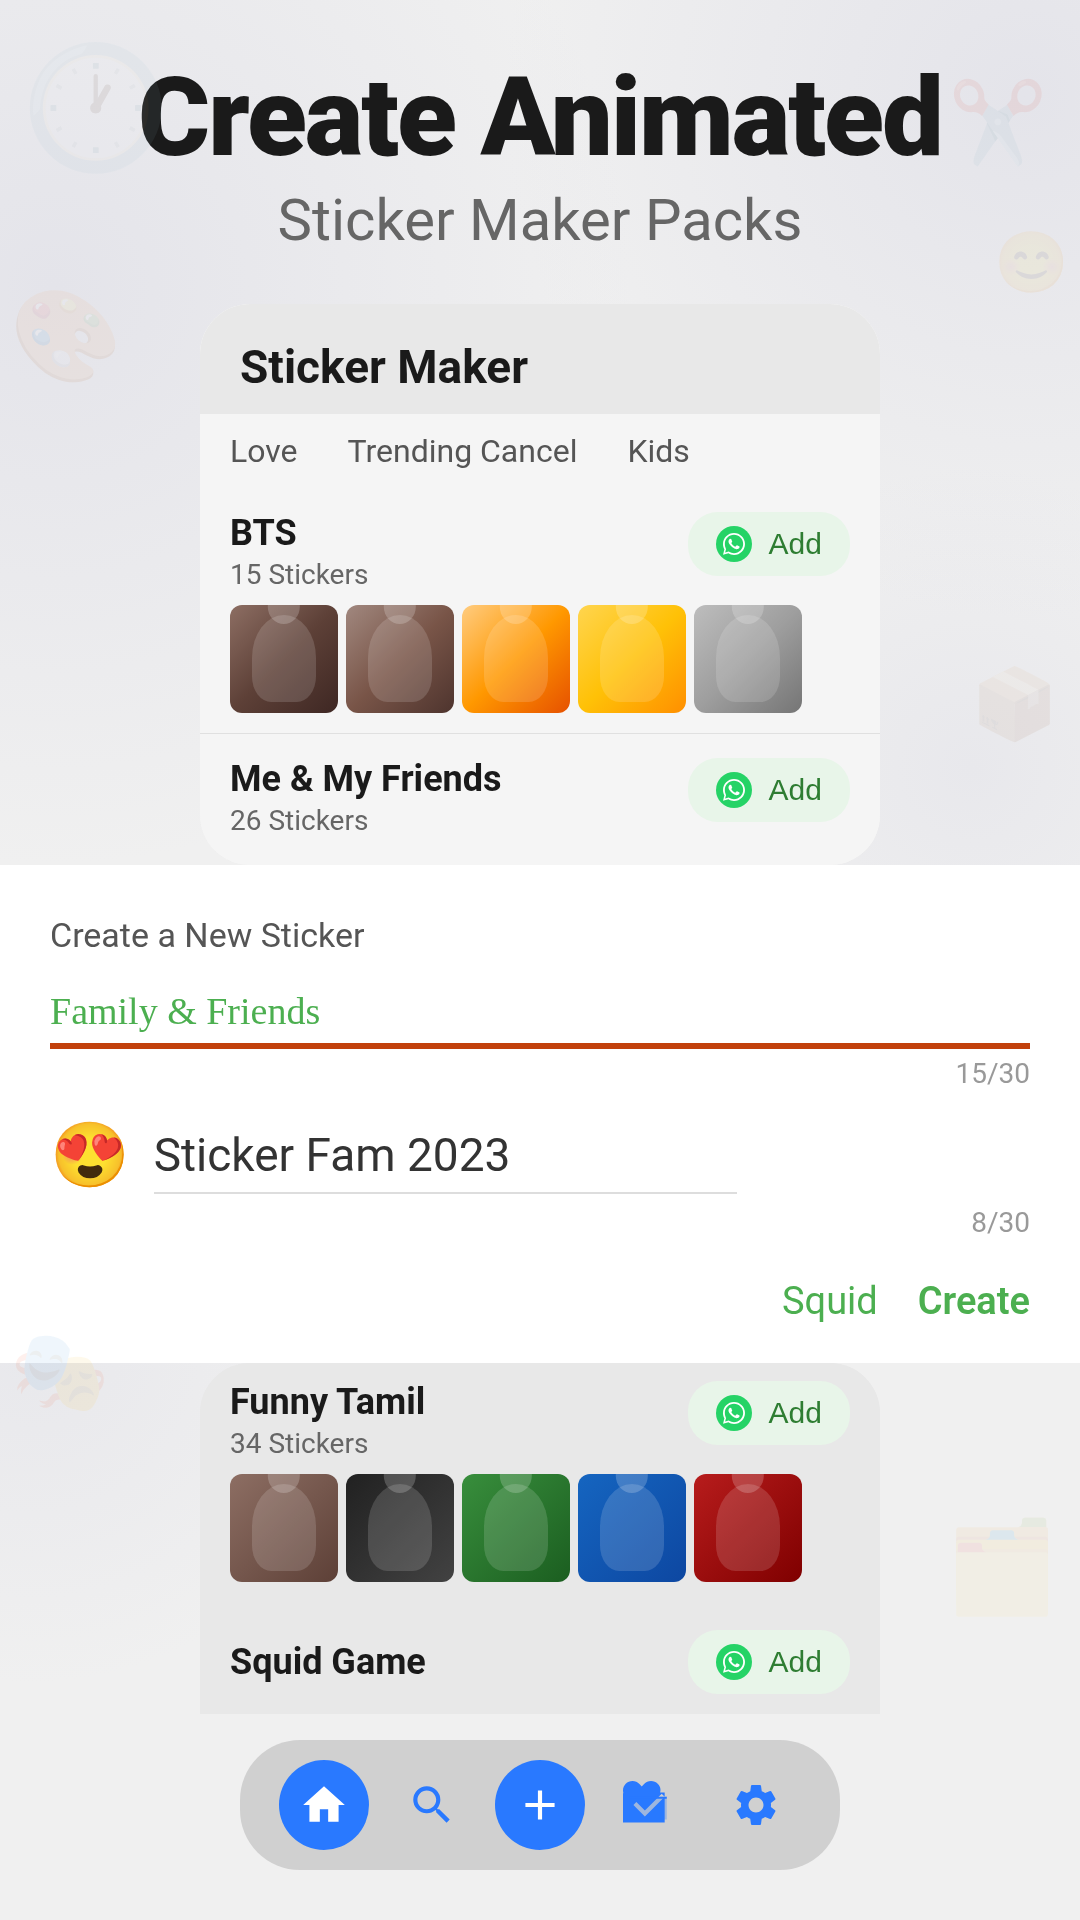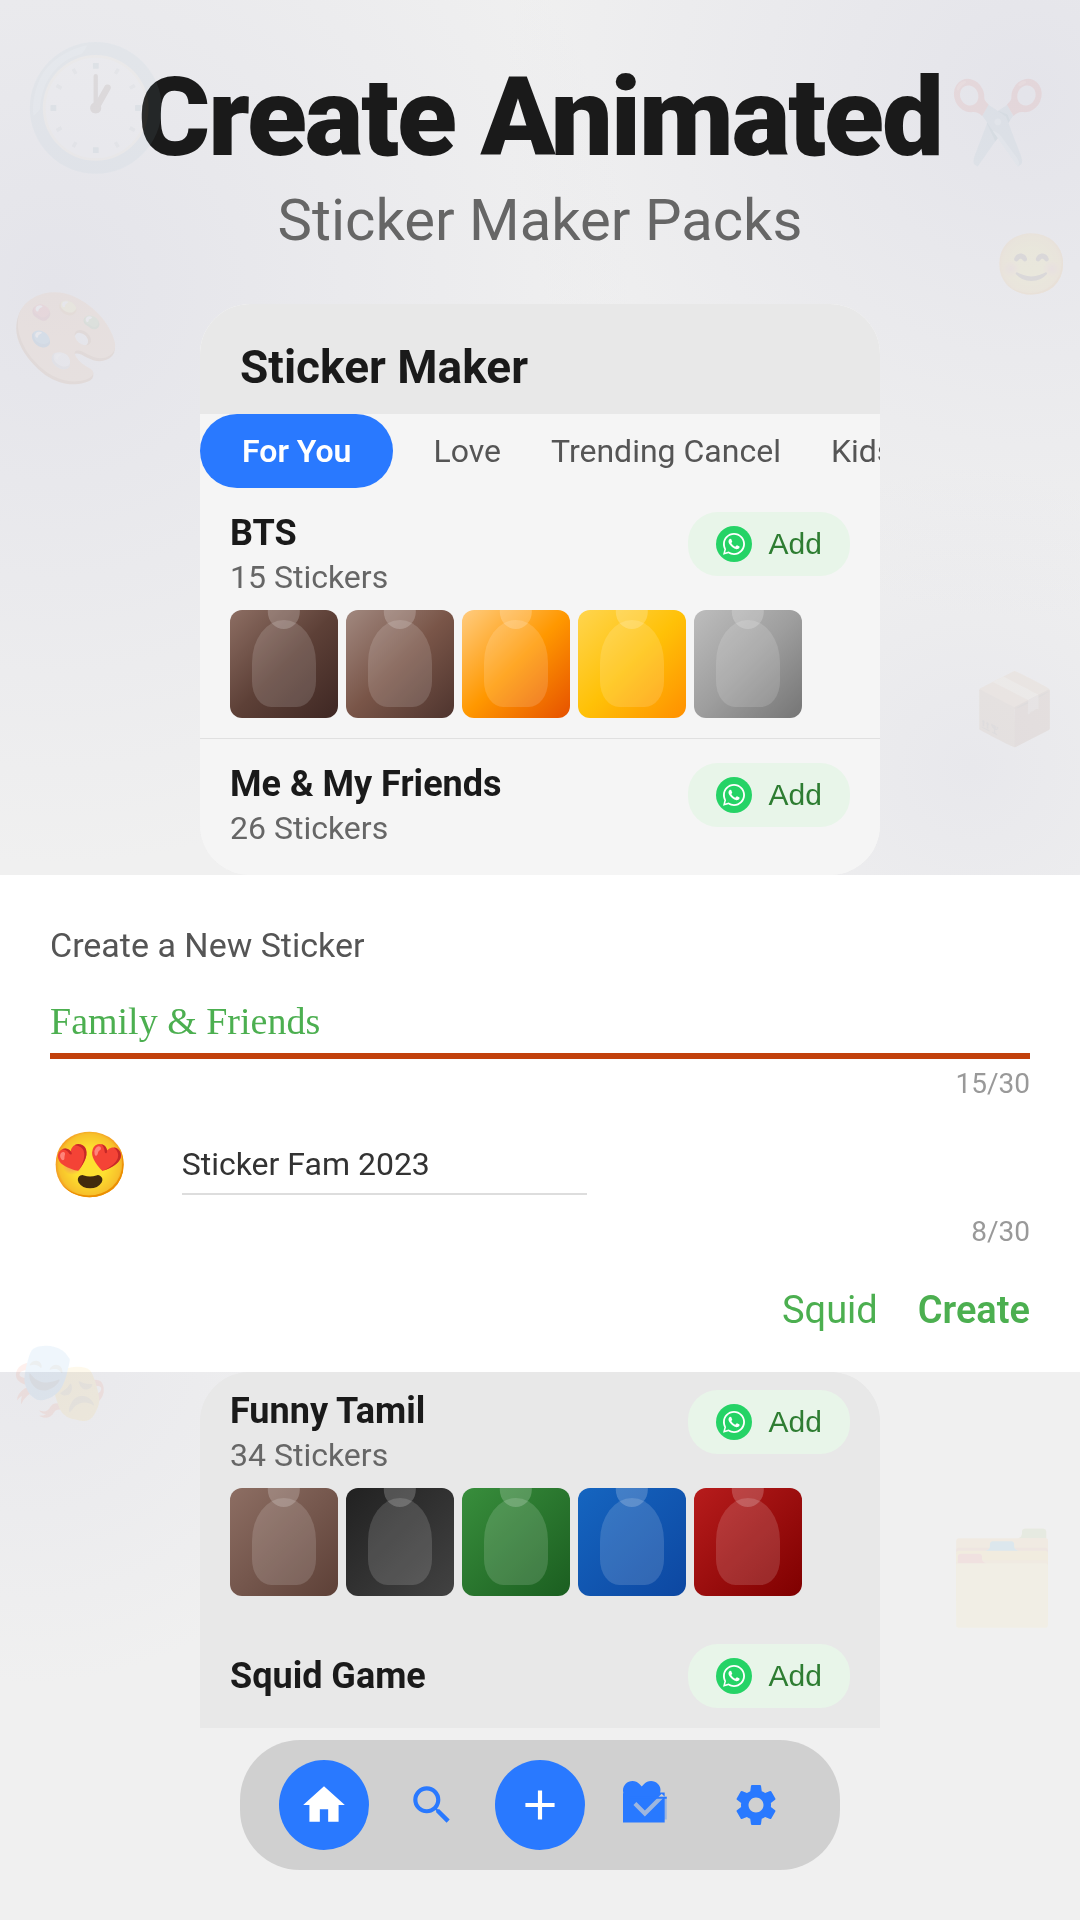--- a/index.html
+++ b/index.html
@@ -130,21 +130,21 @@
       margin-bottom: 8px;
     }
 
     .sticker-pack-name {
       font-size: 36px;
       font-weight: 700;
       color: #1a1a1a;
     }
 
     .sticker-count {
-      font-size: 32px;
+      font-size: 28px;
       color: #666;
       margin-top: 4px;
     }
 
     .add-button {
       display: flex;
       align-items: center;
       gap: 17px;
       background: #e8f5e9;
       border: none;
@@ -275,26 +275,25 @@
 
     .pack-emoji {
       font-size: 64px;
     }
 
     .pack-name-input {
       flex: 1;
       border: none;
       border-bottom: 2px solid #ddd;
       background: transparent;
-      font-size: 32px;
+      font-size: 46px;
       color: #333;
       padding: 10px 0;
       outline: none;
       font-family: inherit;
-      margin-left: 28px;
     }
 
     .pack-counter {
       text-align: right;
       font-size: 28px;
       color: #999;
       margin-top: 4px;
       padding-left: 88px;
     }
 
@@ -424,23 +423,20 @@
   </div>
 
   <div class="phone-frame">
     <div class="phone-inner">
 
       <div class="app-header">
         <div class="app-header-title">Sticker Maker</div>
       </div>
 
       <div class="tab-bar">
-        <div class="tab-item active">
-          <span>For You</span>
-        </div>
         <div class="tab-item">
           <span>Love</span>
         </div>
         <div class="tab-item">
           <span>Trending Cancel</span>
         </div>
         <div class="tab-item">
           <span>Kids</span>
         </div>
       </div>

